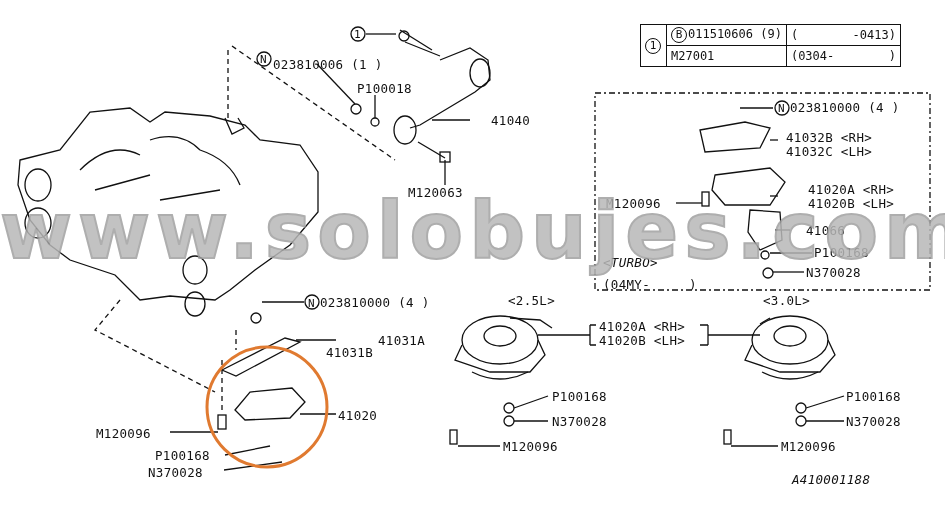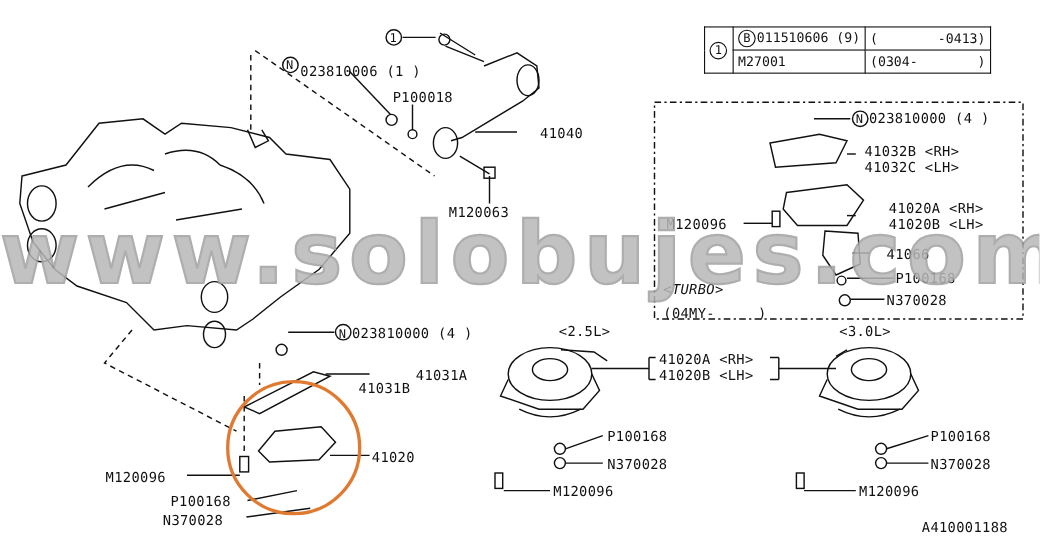--- a/index.html
+++ b/index.html
@@ -169,15 +169,15 @@
 <div class="lbl" style="left:503px;top:440px;">M120096</div>
 
 <div class="lbl" style="left:599px;top:320px;">41020A &lt;RH&gt;</div>
 <div class="lbl" style="left:599px;top:334px;">41020B &lt;LH&gt;</div>
 
 <div class="lbl" style="left:763px;top:294px;">&lt;3.0L&gt;</div>
 <div class="lbl" style="left:846px;top:390px;">P100168</div>
 <div class="lbl" style="left:846px;top:415px;">N370028</div>
 <div class="lbl" style="left:781px;top:440px;">M120096</div>
 
-<div class="lbl" style="left:838px;top:473px;">A410001188</div>
+<div class="lbl" style="left:792px;top:473px;font-style:italic;">A410001188</div>
 
 <div class="wm">www.solobujes.com</div>
 
 </body></html>

